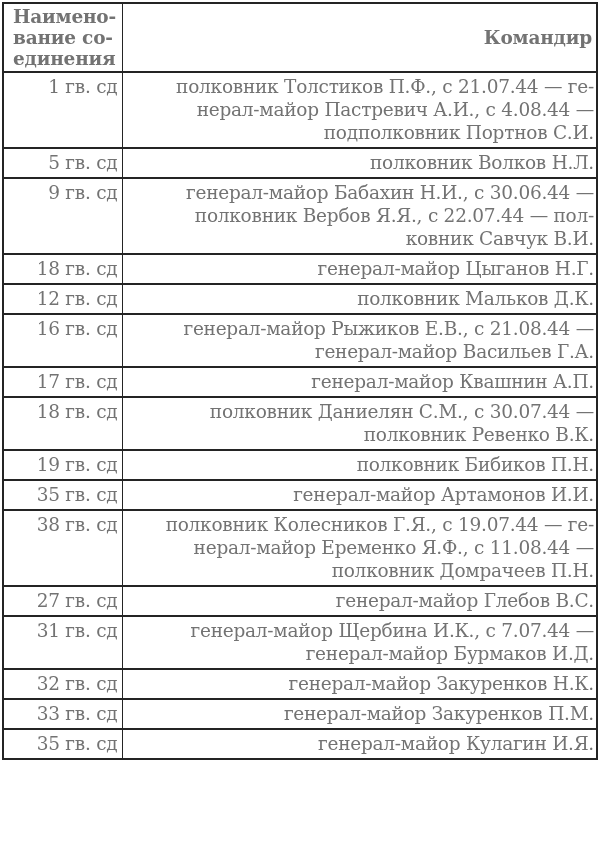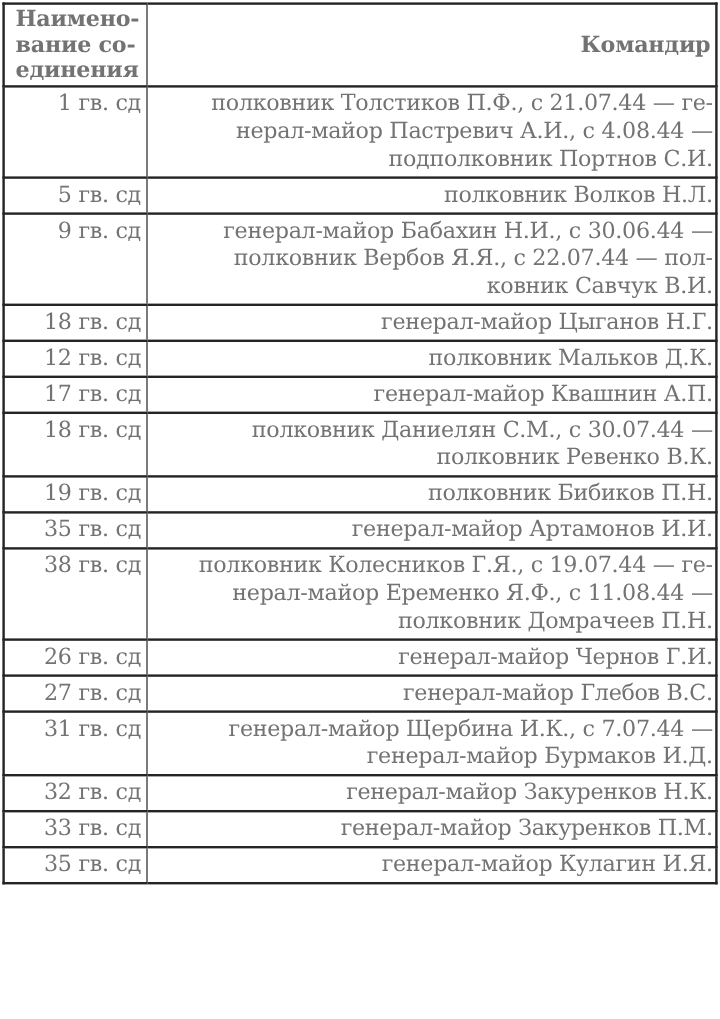--- a/index.html
+++ b/index.html
@@ -99,20 +99,25 @@
         </tr>
         <tr>
           <td class="unit-cell">18 гв. сд</td>
           <td class="commander-cell">генерал-майор Цыганов Н.Г.</td>
         </tr>
         <tr>
           <td class="unit-cell">12 гв. сд</td>
           <td class="commander-cell">полковник Мальков Д.К.</td>
         </tr>
         <tr>
+          <td class="unit-cell">16 гв. сд</td>
+          <td class="commander-cell">генерал-майор Рыжиков Е.В., с 21.08.44 —
+генерал-майор Васильев Г.А.</td>
+        </tr>
+        <tr>
           <td class="unit-cell">17 гв. сд</td>
           <td class="commander-cell">генерал-майор Квашнин А.П.</td>
         </tr>
         <tr>
           <td class="unit-cell">18 гв. сд</td>
           <td class="commander-cell">полковник Даниелян С.М., с 30.07.44 —
 полковник Ревенко В.К.</td>
         </tr>
         <tr>
           <td class="unit-cell">19 гв. сд</td>
@@ -120,24 +125,20 @@
         </tr>
         <tr>
           <td class="unit-cell">35 гв. сд</td>
           <td class="commander-cell">генерал-майор Артамонов И.И.</td>
         </tr>
         <tr>
           <td class="unit-cell">38 гв. сд</td>
           <td class="commander-cell">полковник Колесников Г.Я., с 19.07.44 — ге-
 нерал-майор Еременко Я.Ф., с 11.08.44 —
 полковник Домрачеев П.Н.</td>
-        </tr>
-        <tr>
-          <td class="unit-cell">26 гв. сд</td>
-          <td class="commander-cell">генерал-майор Чернов Г.И.</td>
         </tr>
         <tr>
           <td class="unit-cell">27 гв. сд</td>
           <td class="commander-cell">генерал-майор Глебов В.С.</td>
         </tr>
         <tr>
           <td class="unit-cell">31 гв. сд</td>
           <td class="commander-cell">генерал-майор Щербина И.К., с 7.07.44 —
 генерал-майор Бурмаков И.Д.</td>
         </tr>

